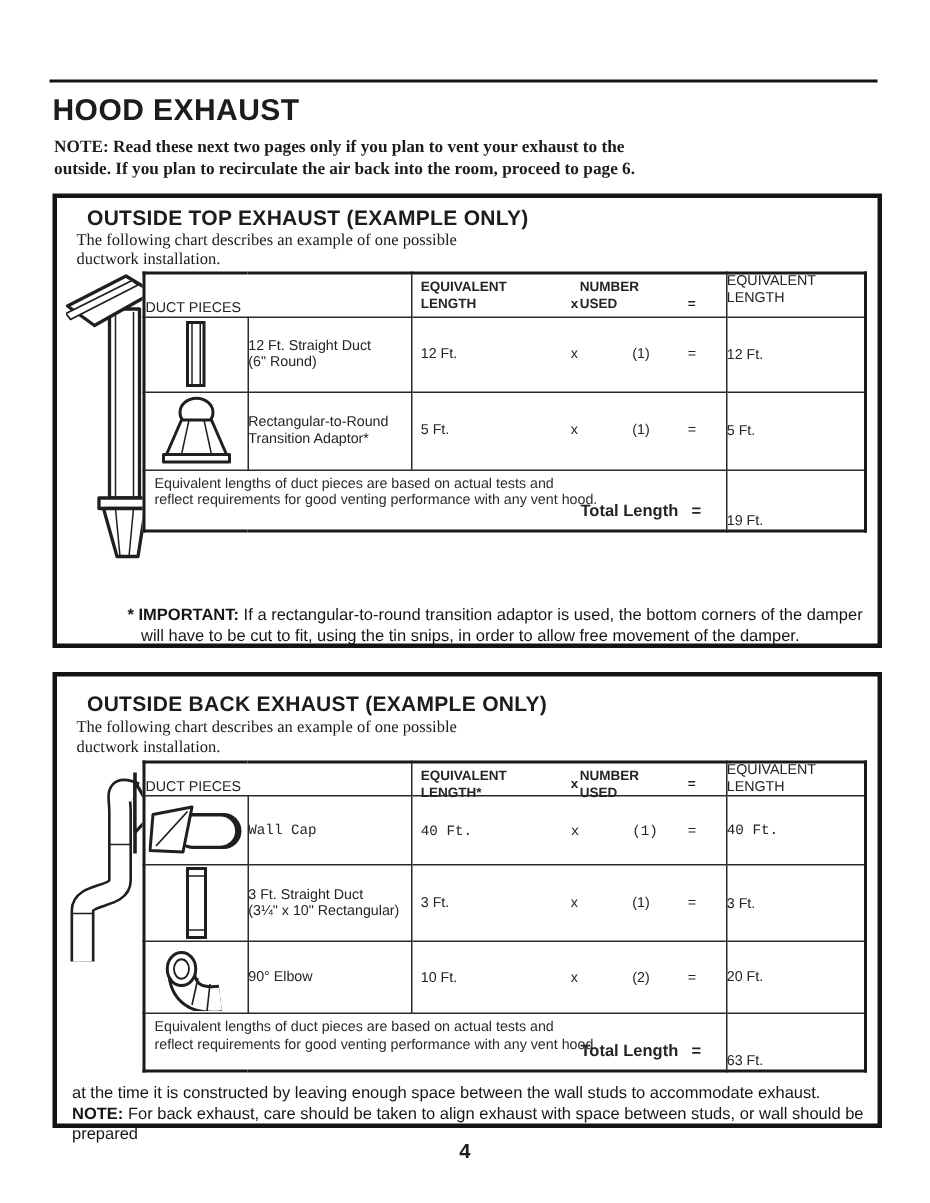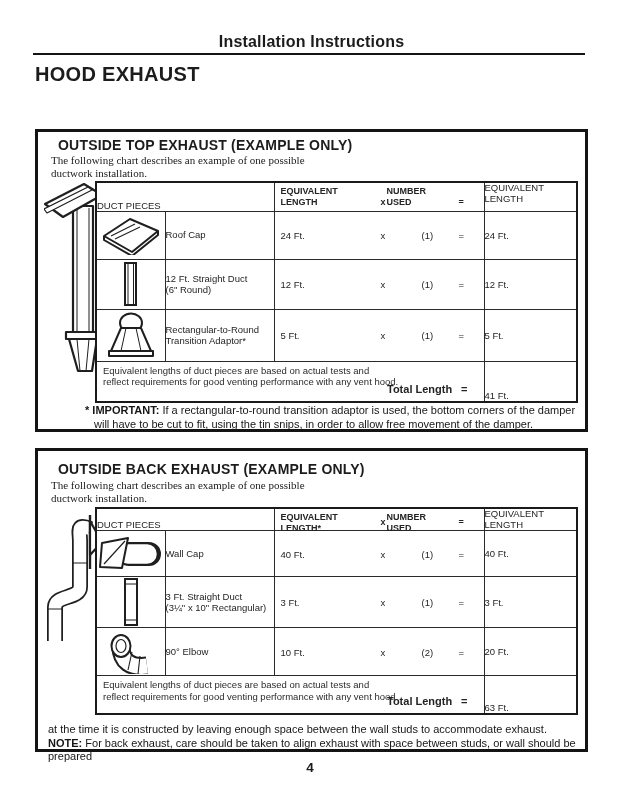--- a/index.html
+++ b/index.html
@@ -44,21 +44,21 @@
   .c-name{vertical-align:middle;padding-left:5px;line-height:11.5px;}
   .c-calc{position:relative;}
   .c-calc span{position:absolute;top:50%;transform:translateY(-50%);}
   .cv{left:6px;}
   .cx{left:106px;}
   .cu{left:147px;}
   .ce{left:184px;}
   .c-res{vertical-align:middle;padding-left:12px;}
 
   .t1 .r-h{height:29px;} .t1 .r1{height:48px;} .t1 .r2{height:50px;} .t1 .r3{height:52px;} .t1 .r-f{height:41px;}
-  .t2 .r-h{height:22px;} .t2 .r1{height:46px;} .t2 .r2{height:49px;} .t2 .r3{height:48px;} .t2 .r-f{height:38px;}
+  .t2 .r-h{height:22px;} .t2 .r1{height:46px;font-family:Liberation Mono, monospace;} .t2 .r2{height:49px;} .t2 .r3{height:48px;} .t2 .r-f{height:38px;}
 
   .c-foot{position:relative;vertical-align:top;}
   .fn{padding:3px 0 0 6px;font-size:9.5px;line-height:11.5px;color:#2b2b2b;}
   .tl{position:absolute;left:290px;bottom:6px;font-weight:bold;font-size:11px;white-space:nowrap;}
   .te{position:absolute;left:364px;bottom:6px;font-weight:bold;font-size:11px;}
   .c-total{vertical-align:bottom;padding:0 0 6px 12px;font-weight:bold;font-size:10.5px;}
 
   .serif-note{font-family:Liberation Sans, sans-serif;font-size:11px;line-height:13.5px;color:#161616;}
   .imp-note{position:absolute;left:47px;top:272px;width:492px;}
   .imp-note .l2{padding-left:9px;}
@@ -71,23 +71,26 @@
              pointer-events:none;z-index:5;}
   .page-num{position:absolute;top:760px;left:0;width:620px;text-align:center;
             font-size:13.5px;font-weight:bold;}
   svg{display:block;}
 </style>
 </head>
 <body>
 
 <div class="page">
 
-  <div class="hdr-title">Installation Instructions</div>
   <div class="hdr-rule"></div>
   <div class="doc-title">HOOD EXHAUST</div>
+  <div class="intro-note">
+    <div>NOTE: Read these next two pages only if you plan to vent your exhaust to the</div>
+    <div>outside. If you plan to recirculate the air back into the room, proceed to page 6.</div>
+  </div>
 
   <section class="box box1">
     <div class="sec-title" style="top:5px;">OUTSIDE TOP EXHAUST (EXAMPLE ONLY)</div>
     <div class="sec-sub" style="top:22px;">
       <div>The following chart describes an example of one possible</div>
       <div>ductwork installation.</div>
     </div>
 
     <svg class="diagram d1" width="62" height="196" viewBox="0 0 62 196">
       <g fill="#ffffff" stroke="#1f1f1f" stroke-width="2.2" stroke-linejoin="round">
@@ -117,43 +120,20 @@
           <span class="hv"><span>EQUIVALENT</span><br><span>LENGTH</span></span>
           <span class="hx">x</span>
           <span class="hu"><span>NUMBER</span><br><span>USED</span></span>
           <span class="he">=</span>
         </th>
         <th class="h-res h-two">
           <div>EQUIVALENT</div>
               <div>LENGTH</div>
         </th>
       </tr>
-      <tr class="r1">
-        <td class="c-icon">
-          <svg width="58" height="40" viewBox="0 0 58 40" style="margin:0 auto;">
-            <g fill="#ffffff" stroke="#1f1f1f" stroke-width="2" stroke-linejoin="round">
-              <polygon points="2,21 28,4 56,16 30,37"></polygon>
-              <path d="M2,21 L2,25 L30,41 L56,20 L56,16" fill="none"></path>
-              <line x1="9" y1="21" x2="33" y2="9" stroke-width="1.1"></line>
-              <line x1="13" y1="24" x2="38" y2="12" stroke-width="1.1"></line>
-            </g>
-          </svg>
-        </td>
-        <td class="c-name">
-          <div>Roof Cap</div>
-              <div></div>
-        </td>
-        <td class="c-calc">
-          <span class="cv">24 Ft.</span>
-          <span class="cx">x</span>
-          <span class="cu">(1)</span>
-          <span class="ce">=</span>
-        </td>
-        <td class="c-res">24 Ft.</td>
-      </tr>
       <tr class="r2">
         <td class="c-icon">
           <svg width="20" height="46" viewBox="0 0 20 46" style="margin:0 auto;">
             <g fill="#ffffff" stroke="#1f1f1f" stroke-width="2">
               <rect x="4" y="2" width="11" height="42"></rect>
               <line x1="7" y1="3" x2="7" y2="43" stroke-width="1"></line>
               <line x1="12.5" y1="3" x2="12.5" y2="43" stroke-width="1"></line>
             </g>
           </svg>
         </td>
@@ -195,21 +175,21 @@
       </tr>
       <tr class="r-f">
         <td class="c-foot" colspan="3">
           <div class="fn">
             <div>Equivalent lengths of duct pieces are based on actual tests and</div>
                 <div>reflect requirements for good venting performance with any vent hood.</div>
           </div>
           <span class="tl">Total Length</span>
           <span class="te">=</span>
         </td>
-        <td class="c-total">41 Ft.</td>
+        <td class="c-total">19 Ft.</td>
       </tr>
     </tbody>
       </table>
 
     <div class="imp-note serif-note">
       <div><b>* IMPORTANT:</b><span> If a rectangular-to-round transition adaptor is used, the bottom corners of the damper</span></div>
       <div class="l2">will have to be cut to fit, using the tin snips, in order to allow free movement of the damper.</div>
     </div>
   </section>
 

